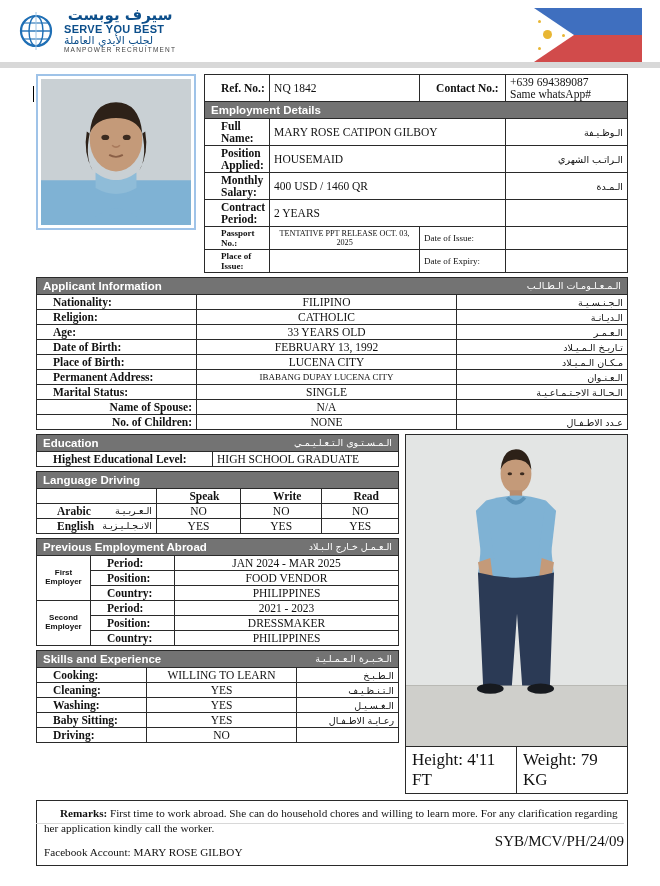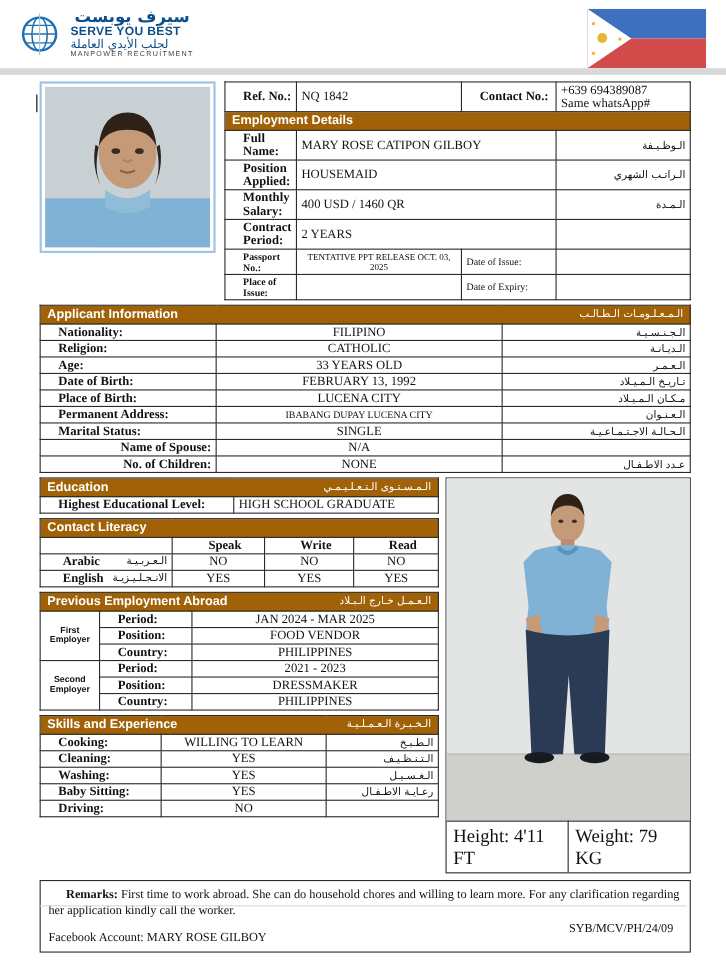--- a/index.html
+++ b/index.html
@@ -35,21 +35,21 @@
   .hr-top { position:absolute; left:0; top:62px; width:660px; height:6px; background:#d8d8d8; }
 
   
   .content { position:relative; padding: 6px 32px 0 36px; }
 
   table { border-collapse: collapse; width:100%; }
   td, th { border:1px solid #2a2a2a; padding:1px 4px; vertical-align:middle; font-size:11.5px; }
   .lbl { font-weight:bold;padding-left:16px; }
   .ctr { text-align:center; }
   .ar { font-family:"DejaVu Sans", sans-serif; font-size:9.5px; text-align:right; direction:rtl; }
-  .bandtd { background:#a16207; color:#fff; font-family:"Liberation Sans", sans-serif; font-weight:bold; font-size:11.5px; padding:2px 6px; }
+  .bandtd { background:#737373; color:#fff; font-family:"Liberation Sans", sans-serif; font-weight:bold; font-size:11.5px; padding:2px 6px; }
   .bandtd .arw { float:right; font-family:"DejaVu Sans", sans-serif; font-weight:normal; font-size:9.5px; }
 
   
   .toprow { display:flex; gap:8px; align-items:flex-start; }
   .photo-box { width:160px; height:156px; border:2px solid #9fc3e8; padding:3px; background:#fff; flex:0 0 auto;}
   .photo-inner { width:100%; height:100%; position:relative; overflow:hidden; background:#cfd6da; }
   .top-table { flex:1 1 auto; }
 
   
   .headshot { width:100%; height:100%; display:block; }
@@ -60,21 +60,21 @@
   .mid-right { flex:1 1 auto; border:1px solid #2a2a2a; }
   .fullphoto { width:100%; height:311px; background:#dfe3e6; display:block; }
   .hw-row { display:flex; }
   .hw-cell { flex:1; border-top:1px solid #2a2a2a; font-size:17px; padding:3px 6px; }
   .hw-cell + .hw-cell { border-left:1px solid #2a2a2a; }
 
   .remarks { margin-top:6px; border:1px solid #2a2a2a; padding:5px 7px; font-size:11.2px; line-height:1.35; }
   .remarks .fb { margin-top:9px; font-weight:bold; }
   .remarks .fb span { font-weight:normal; }
 
-  .footer-code { position:absolute; right:48px; bottom:36px; font-size:11px; font-family:"Liberation Serif", serif;margin-left:40px; }
+  .footer-code { position:absolute; right:36px; bottom:36px; font-size:15px; font-family:"Liberation Serif", serif;margin-left:40px; }
   .hr-bottom { position:absolute; left:36px; bottom:62px; width:588px; height:1px; background:#d8d8d8; }
 
   .small { font-size:9px; }
   .tiny { font-size:8.2px; }
   .vert-lbl { font-family:"Liberation Sans", sans-serif; font-size:8px; font-weight:bold; text-align:center; line-height:1.1; }
   .cursor { position:absolute; left:33px; top:86px; width:1px; height:16px; background:#000; }
 </style>
 </head>
 <body>
 
@@ -258,21 +258,21 @@
           <tr>
             <td class="lbl" style="width:176px">Highest Educational Level:</td>
             <td>HIGH SCHOOL GRADUATE</td>
           </tr>
         </tbody>
           </table>
 
         <table style="margin-top:4px">
           <tbody>
               <tr>
-            <td class="bandtd" colspan="4">Contact Literacy</td>
+            <td class="bandtd" colspan="4">Language Driving</td>
           </tr>
           <tr>
             <td style="width:120px"></td>
             <td class="ctr lbl">Speak</td>
             <td class="ctr lbl">Write</td>
             <td class="ctr lbl">Read</td>
           </tr>
           <tr>
             <td>
               <span class="lbl">Arabic</span>

